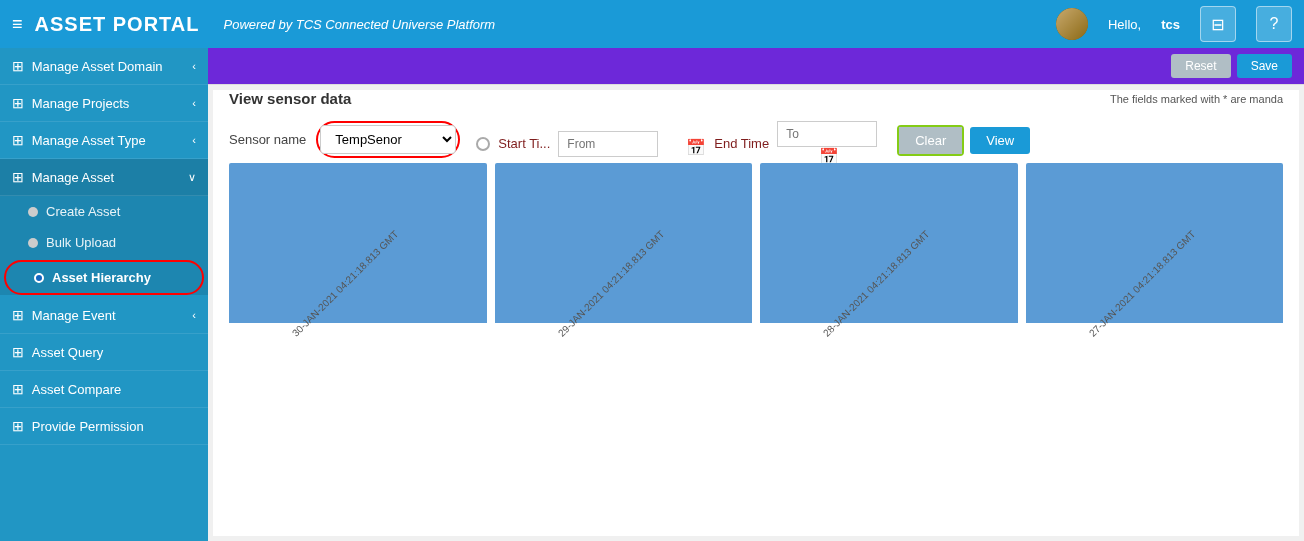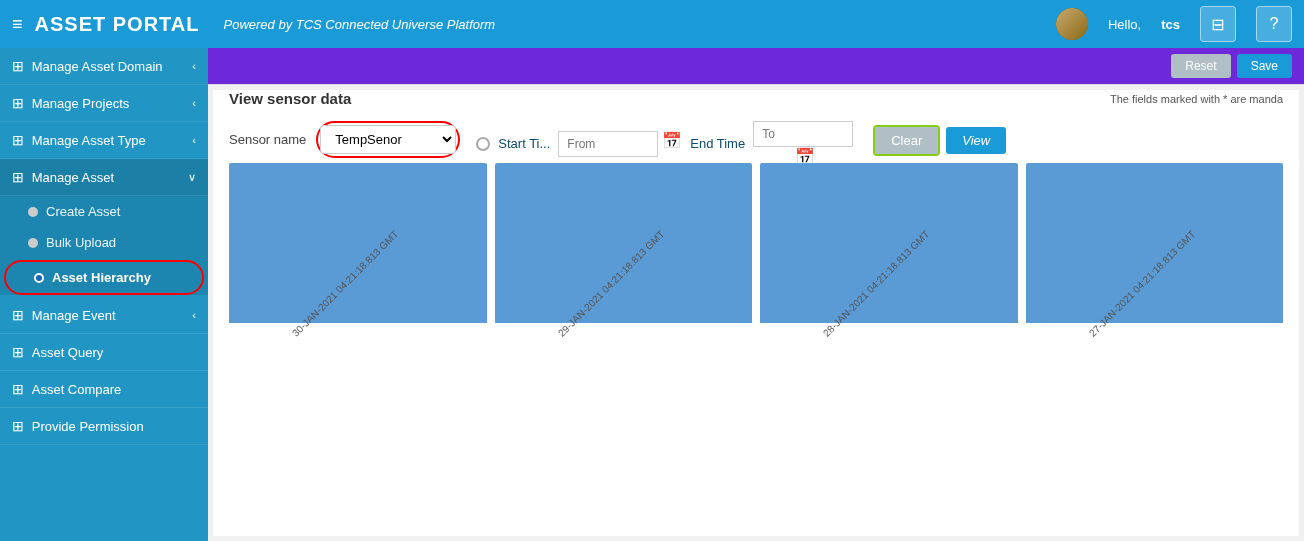--- a/index.html
+++ b/index.html
@@ -162,21 +162,21 @@
       border-radius: 50%;
       border: 2px solid #aaa;
       background: white;
       flex-shrink: 0;
       cursor: pointer;
     }
     .radio-btn.selected {
       border: 2px solid #1a9ad7;
       background: #1a9ad7;
     }
-    .time-label { font-size: 13px; color: #0c4a6e; white-space: nowrap; }
+    .time-label { font-size: 13px; color: #7f1d1d; white-space: nowrap; }
     .time-input {
       padding: 5px 8px;
       border: 1px solid #ccc;
       font-size: 12px;
       width: 100px;
       color: #888;
     }
     .calendar-icon { color: #1a9ad7; font-size: 16px; cursor: pointer; }
 
     .latest-input-wrapper {
@@ -210,21 +210,20 @@
       font-size: 13px;
     }
     .btn-view {
       background: #1a9ad7;
       color: white;
       border: none;
       padding: 6px 16px;
       cursor: pointer;
       font-size: 13px;
       border-radius: 3px;
-      font-style: italic;
     }
 
     
     .chart-area {
       display: flex;
       gap: 8px;
       align-items: flex-end;
       height: 220px;
       padding-bottom: 60px;
       position: relative;
@@ -355,21 +354,21 @@
             <select class="sensor-select">
               <option>TempSenor</option>
             </select>
           </div>
         </div>
 
         <div class="filter-middle">
           <div class="filter-row-top">
             <div class="radio-btn"></div>
             <span class="time-label">Start Ti...</span>
-            <div style="border: none; position:relative; display:flex; align-items:flex-start;">
+            <div style="border: none; position:relative; display:flex; align-items:flex-end;gap:24px;">
               <input class="time-input" type="text" placeholder="From" style="">
               <span class="calendar-icon" style="margin-left:4px;">📅</span>
             </div>
             <span class="time-label">End Time</span>
             <div style="display:flex; align-items:center;flex-direction:column;">
               <input class="time-input" type="text" placeholder="To" style="">
               <span class="calendar-icon" style="margin-left:4px;">📅</span>
             </div>
           </div>
         </div>

